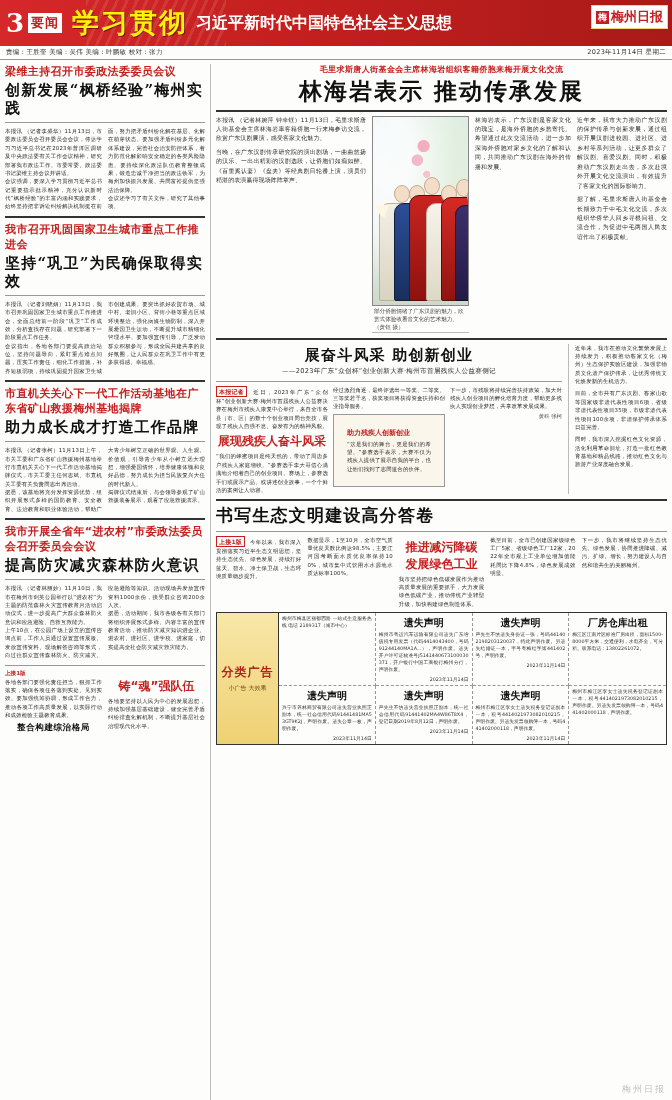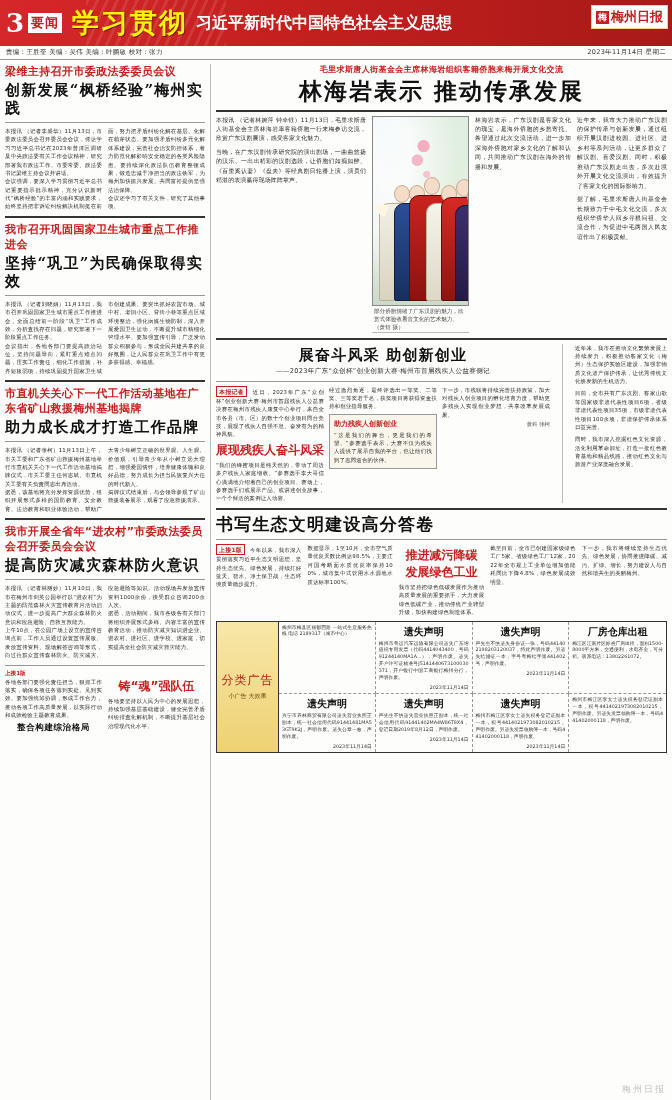--- a/index.html
+++ b/index.html
@@ -199,21 +199,21 @@
     display: flex;
     margin-top: 4px;
   }
   .ads-left {
     width: 62px; border-right: 1px solid #333;
     background: linear-gradient(180deg,#f7e7a8,#efd173);
     display: flex; flex-direction: column; align-items: center; justify-content: center;
     padding: 4px 2px;
   }
   .ads-left .t1 {
-    font-size: 12px; font-weight: normal; color: #b3261e;
+    font-size: 12px; font-weight: bold; color: #b3261e;
     font-family: "DejaVu Serif", serif; letter-spacing: 1px;
   }
   .ads-left .t2 { font-size: 6px; color: #6b4a12; margin-top: 3px; }
   .ads-grid {
     flex: 1; display: grid;
     grid-template-columns: repeat(4, 1fr);
     gap: 0;
   }
   .ad-cell {
     border-right: 1px dashed #999;
@@ -226,21 +226,21 @@
     font-size: 10px; font-weight: bold; text-align: center;
     font-family: "DejaVu Serif", serif; margin-bottom: 2px;
   }
   .ad-body {
     font-size: 4.8px; line-height: 1.45; color: #333;
     text-align: justify; word-break: break-all;
   }
   .ad-date { font-size: 4.8px; text-align: right; color: #333; margin-top: 2px; }
 
   .box-note {
-    border: 1px solid #999; padding: 4px; margin: 3px 0;
+    border: 1px solid #999; padding: 13px; margin: 3px 0;
     background: #faf6ec;
   }
   .box-note .bt {
     font-size: 7px; font-weight: bold; color: #c5201f; margin-bottom: 2px;
   }
   .small-head {
     font-size: 8.5px; font-weight: bold; font-family: "DejaVu Serif", serif;
     text-align: center; margin: 3px 0 2px 0; letter-spacing: .6px;
   }
   .redhead {
@@ -406,21 +406,21 @@
           </div>
           <div style="width:90px;">
             <div class="fakebody s6">近年来，我市大力推动广东汉剧的保护传承与创新发展，通过组织开展汉剧进校园、进社区、进乡村等系列活动，让更多群众了解汉剧、喜爱汉剧。同时，积极推动广东汉剧走出去，多次赴境外开展文化交流演出，有效提升了客家文化的国际影响力。</div>
             <div class="fakebody s6" style="margin-top:4px;">据了解，毛里求斯唐人街基金会长期致力于中毛文化交流，多次组织华侨华人回乡寻根问祖、交流合作，为促进中毛两国人民友谊作出了积极贡献。</div>
           </div>
         </div>
       </div>
 
       <div class="divider thick"></div>
 
-      <div style="display:flex; gap:12px;">
+      <div style="display:flex; gap:6px;">
         <div style="flex:1;">
           <div class="headline mid" style="text-align:center;font-size:15px;">展奋斗风采   助创新创业</div>
           <div class="subhead" style="text-align:center;">——2023年广东“众创杯”创业创新大赛·梅州市首届残疾人公益赛侧记</div>
           <div class="divider"></div>
           <div style="display:flex;gap:5px;">
             <div style="flex:1;">
               <div class="fakebody">
                 <span class="lead-tag">本报记者</span>
                 <span>近日，2023年广东“众创杯”创业创新大赛·梅州市首届残疾人公益赛决赛在梅州市残疾人康复中心举行，来自全市各县（市、区）的数十个创业项目同台竞技，展现了残疾人自强不息、奋发有为的精神风貌。</span>
               </div>

